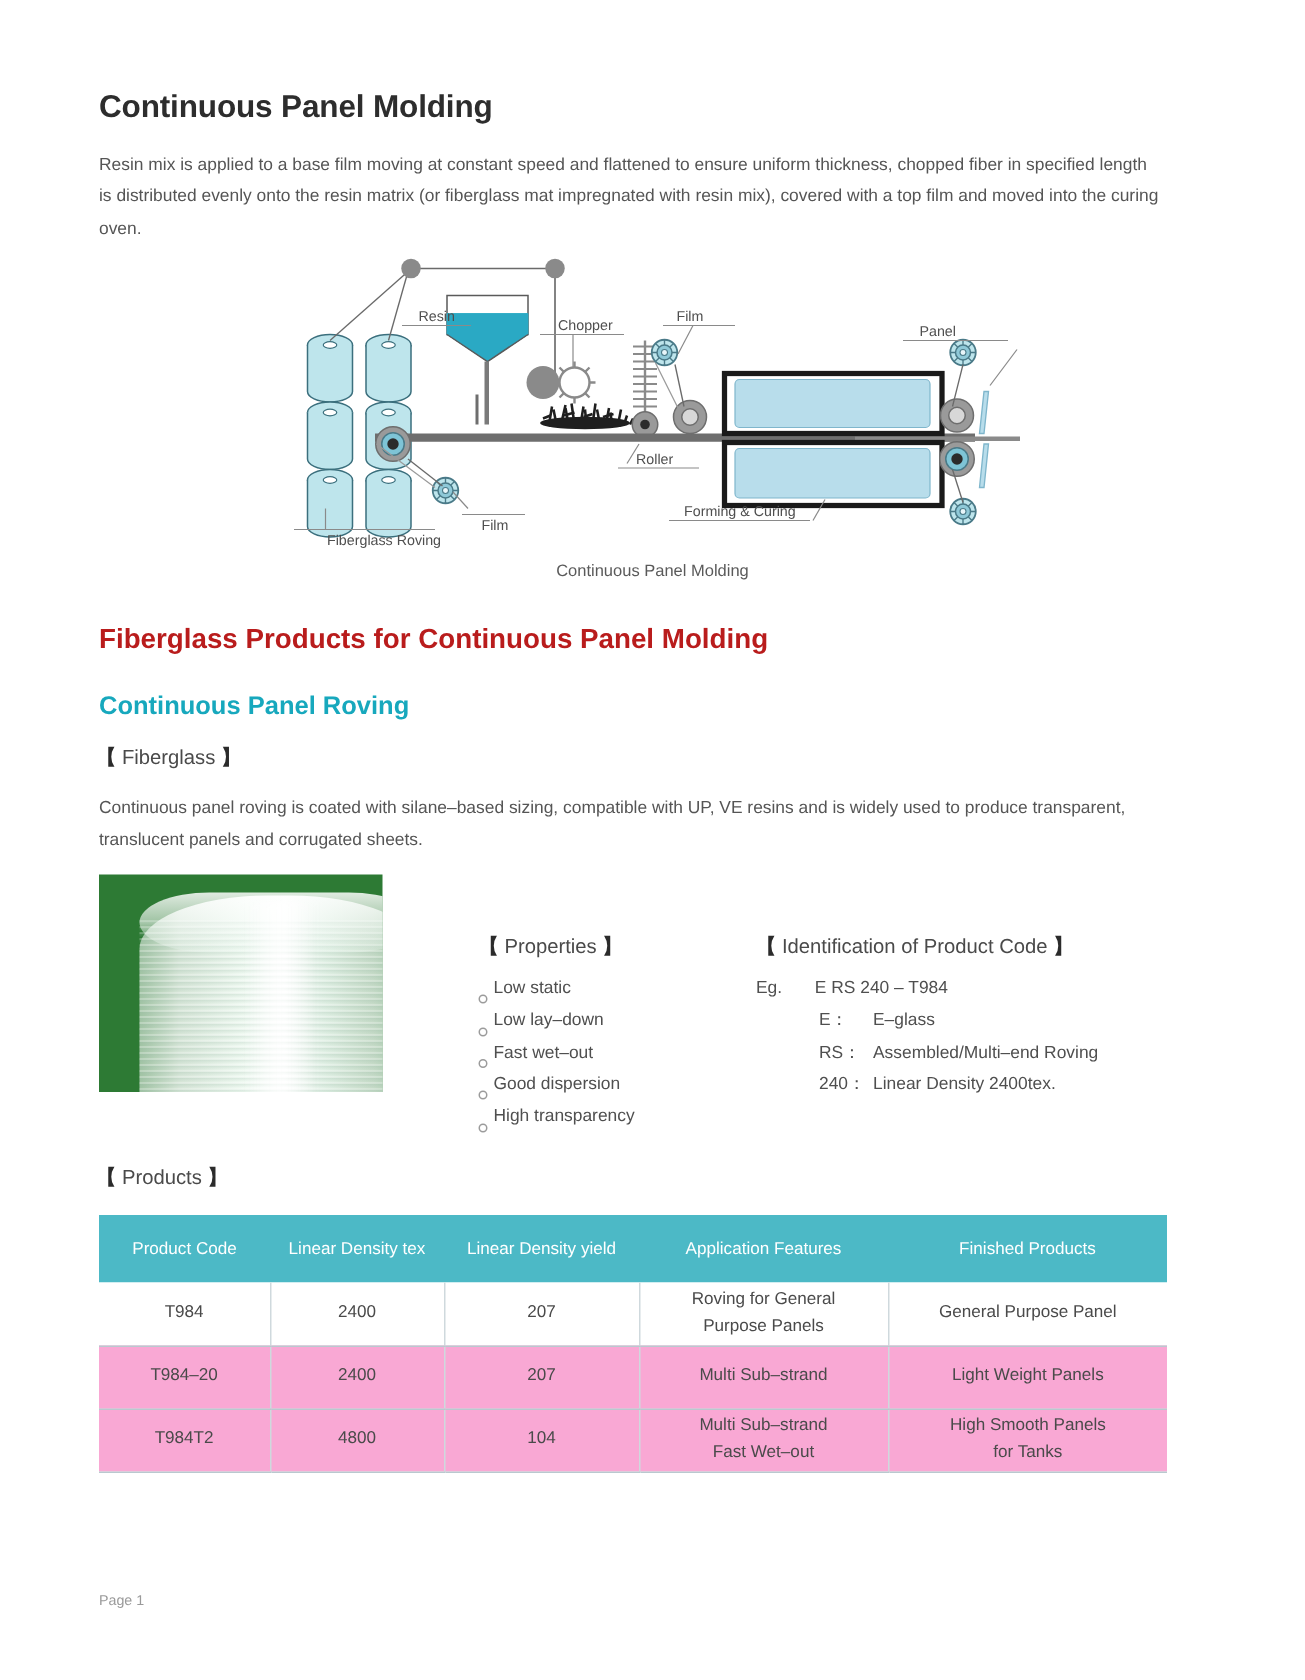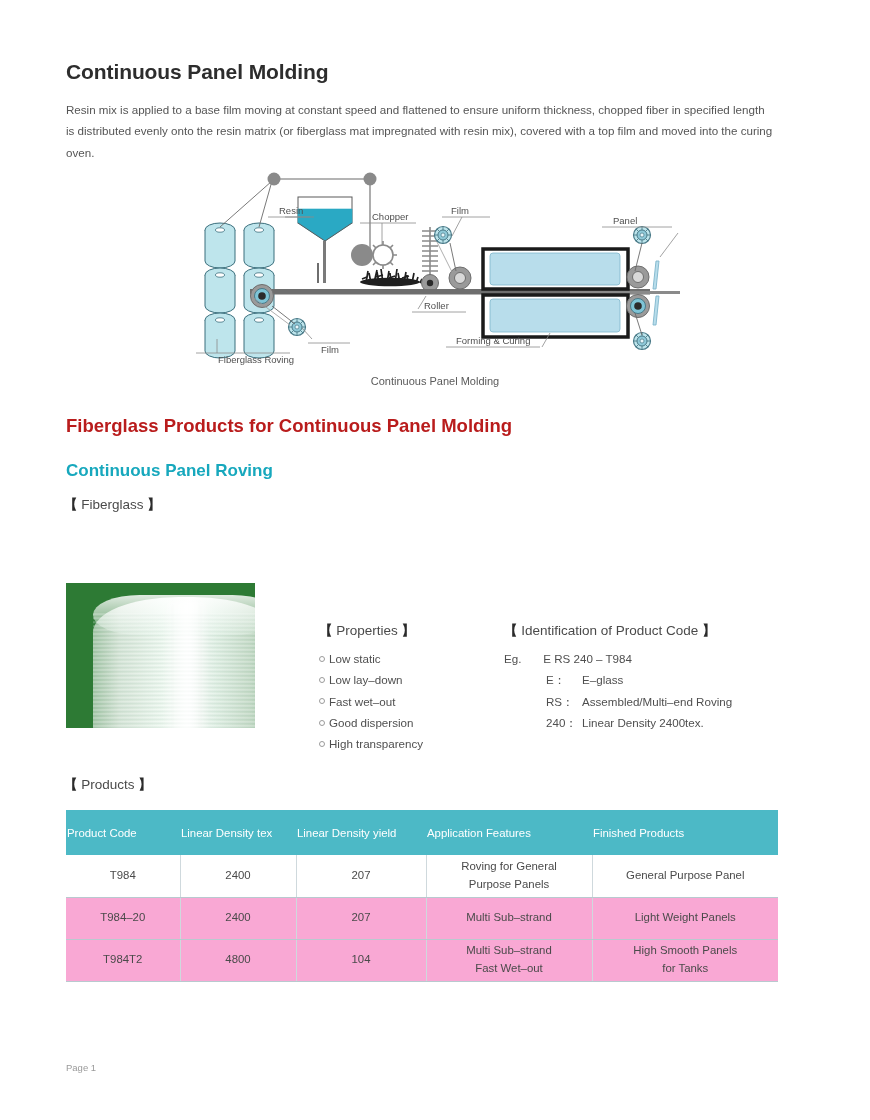--- a/index.html
+++ b/index.html
@@ -100,21 +100,21 @@
     border-radius: 50% / 100%;
     background: linear-gradient(to bottom, rgba(255,255,255,0.85), rgba(235,248,240,0.25));
   }
 
   
   .props { position: absolute; left: 303px; top: 622px; margin-left: 16px; }
   .props-head { margin-bottom: 8px; }
   .props ul { list-style: none; margin: 0; padding: 0; }
   .props li {
     font-size: 11.6px; color: #4f4f4f; line-height: 1.84;
-    display: flex; align-items: center;
+    display: flex; align-items: flex-end;
   }
   .ring {
     display: inline-block; width: 6px; height: 6px;
     border: 1.3px solid #9b9b9b; border-radius: 50%;
     margin-right: 4px; flex: none;
   }
 
   .code { position: absolute; left: 504px; top: 622px; }
   .code-head { margin-bottom: 8px; }
   .code-eg { font-size: 11.6px; color: #4f4f4f; line-height: 1.84; }
@@ -129,21 +129,21 @@
   
   .prod-head { position: absolute; left: 64px; top: 776px; }
   .tbl {
     position: absolute; left: 66px; top: 810px;
     width: 712px; border-collapse: collapse;
     table-layout: fixed;
   }
   .tbl th {
     background: #4cb9c6; color: #ffffff;
     font-size: 11.4px; font-weight: normal;
-    height: 45px; text-align: left;
+    height: 45px; text-align: center;
     border: none;
   }
   .tbl td {
     font-size: 11.4px; color: #4a4a4a; text-align: center;
     height: 42px; line-height: 1.55;
     border-left: 1px solid #cfd9dd;
     border-bottom: 1px solid #b9c9cf;
   }
   .tbl td:first-child { border-left: none; }
   .tbl tr.alt td { background: #f9a8d4; }
@@ -322,20 +322,21 @@
   <div class="h2-title">Fiberglass Products for Continuous Panel Molding</div>
 
   <div class="h3-title">Continuous Panel Roving</div>
 
   <div class="bracket-head desc-head">
     <span class="brk">【</span>
     <span>Fiberglass</span>
     <span class="brk">】</span>
   </div>
 
+  <div class="desc-body">Continuous panel roving is coated with silane–based sizing, compatible with UP, VE resins and is widely used to produce transparent, translucent panels and corrugated sheets.</div>
 
   <div class="photo">
     <div class="spool"></div>
     <div class="fibers"></div>
     <div class="toprim"></div>
     <div class="sheen"></div>
   </div>
 
   <div class="props">
     <div class="bracket-head props-head">

